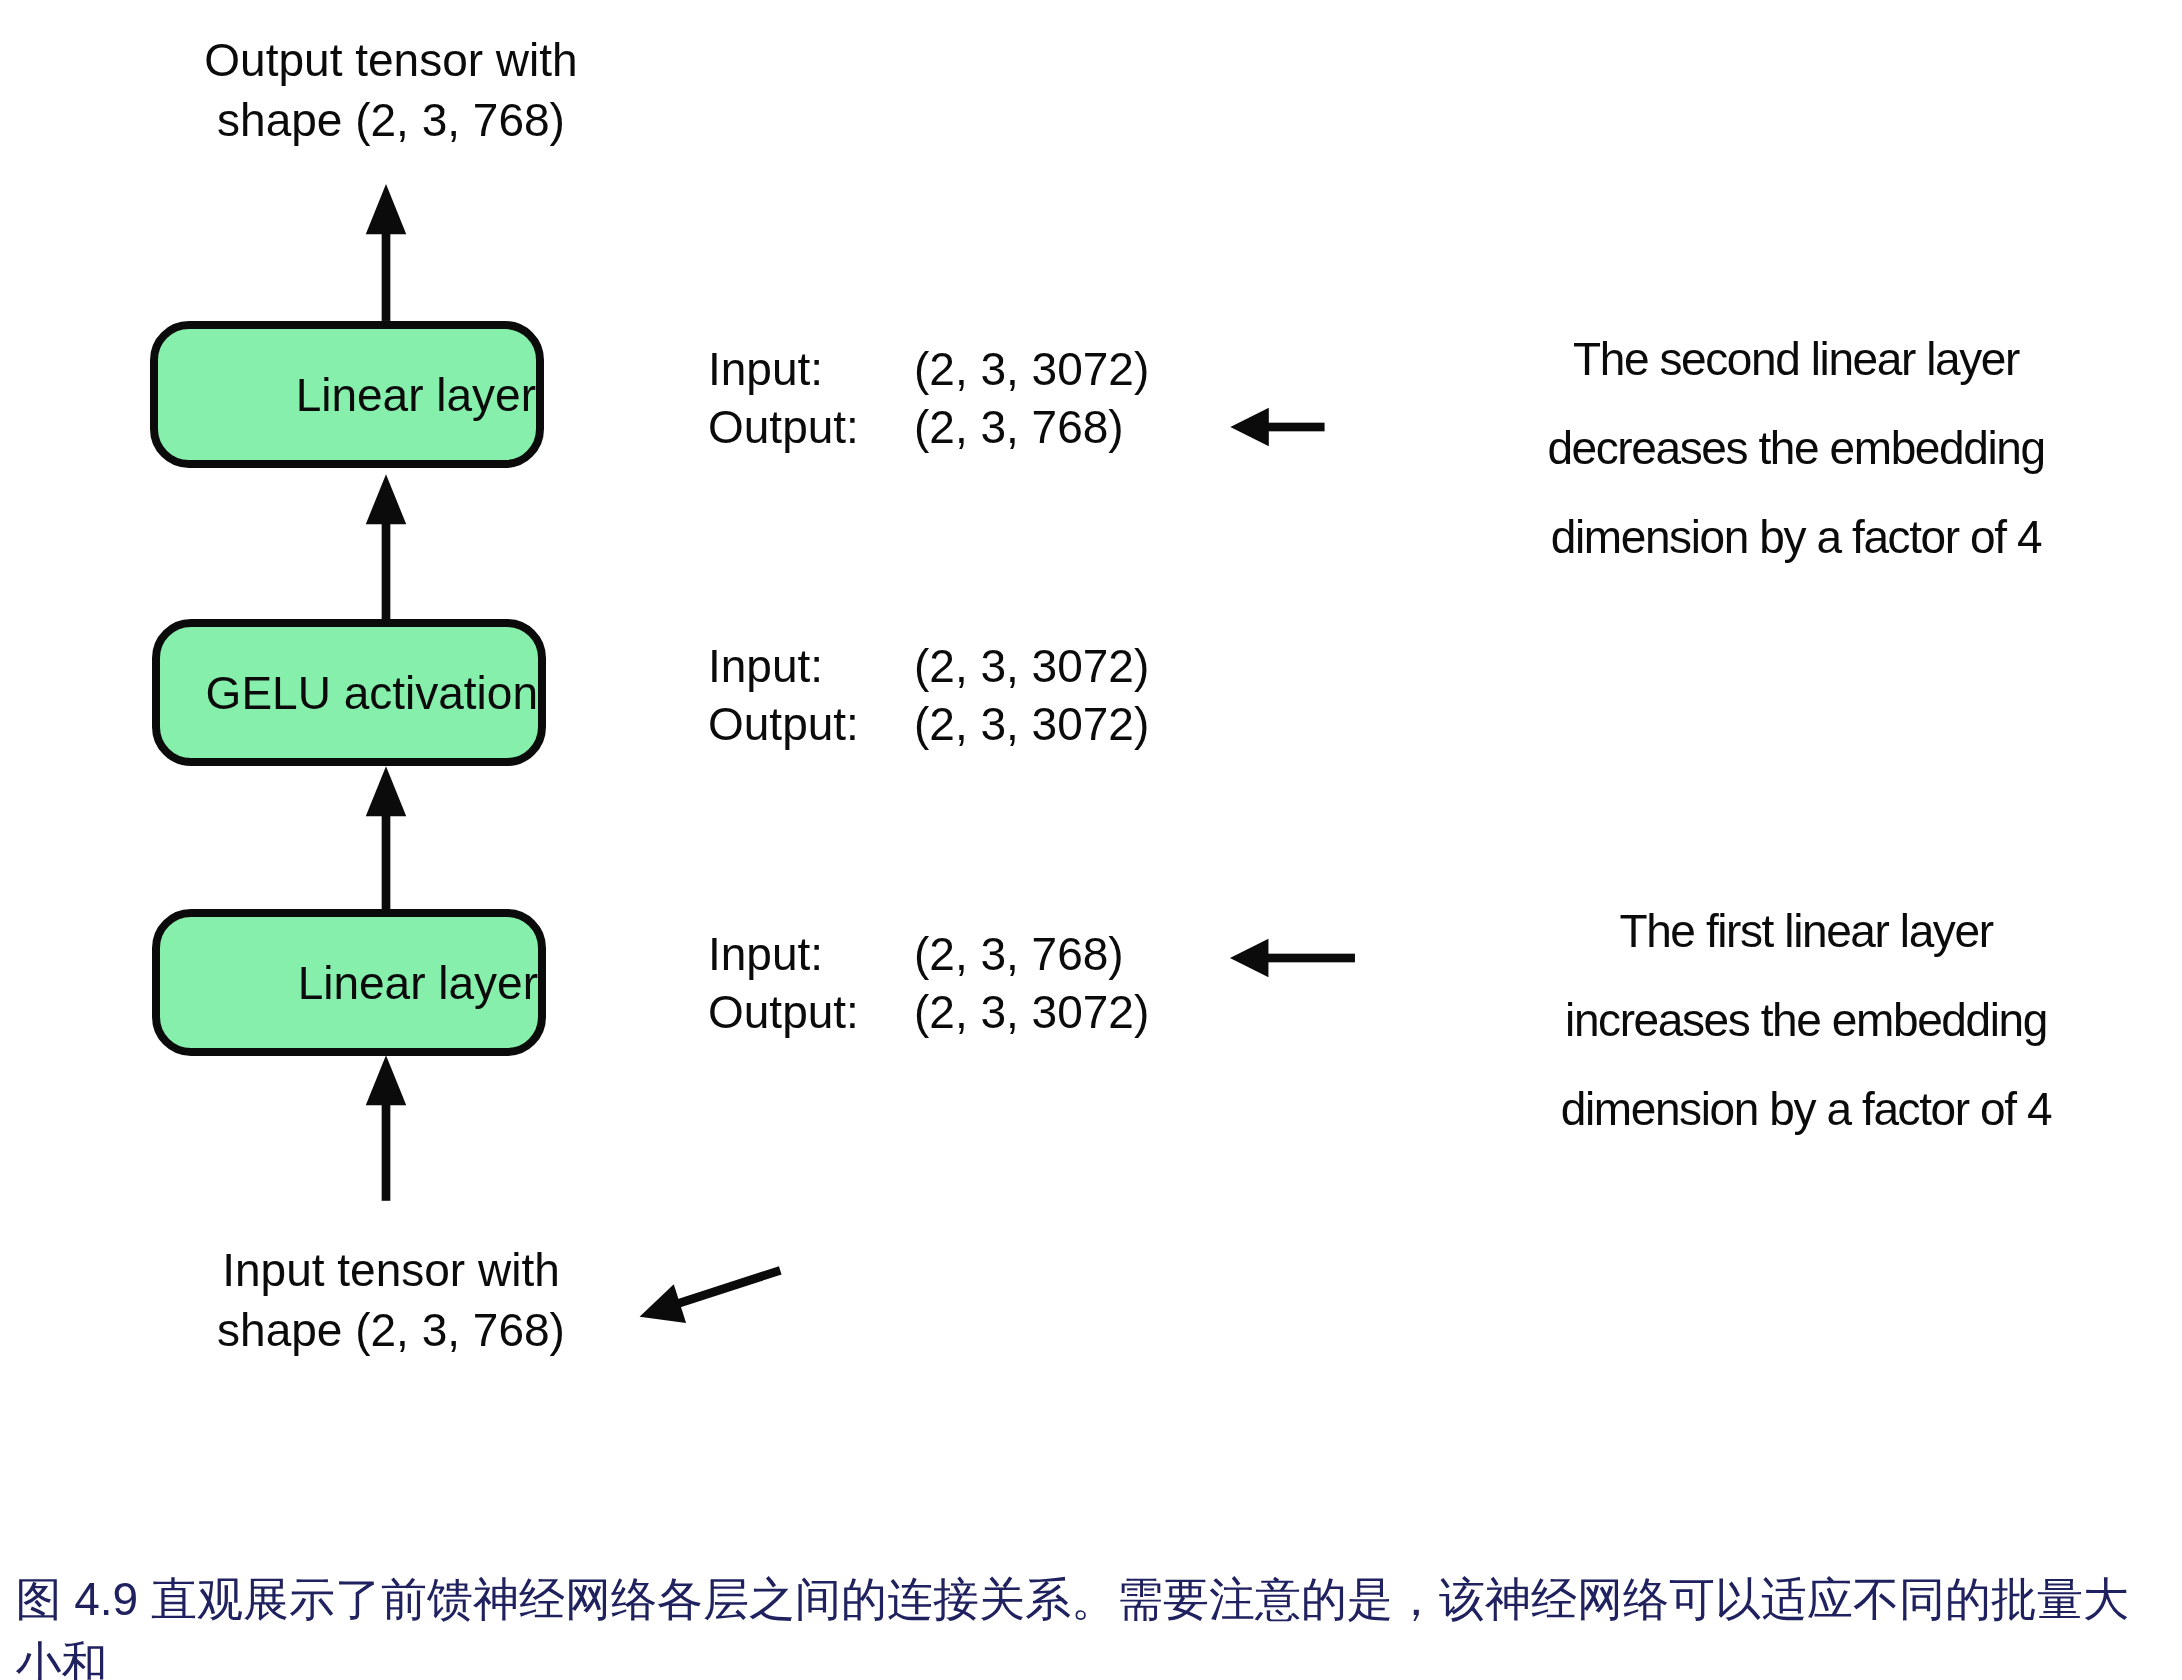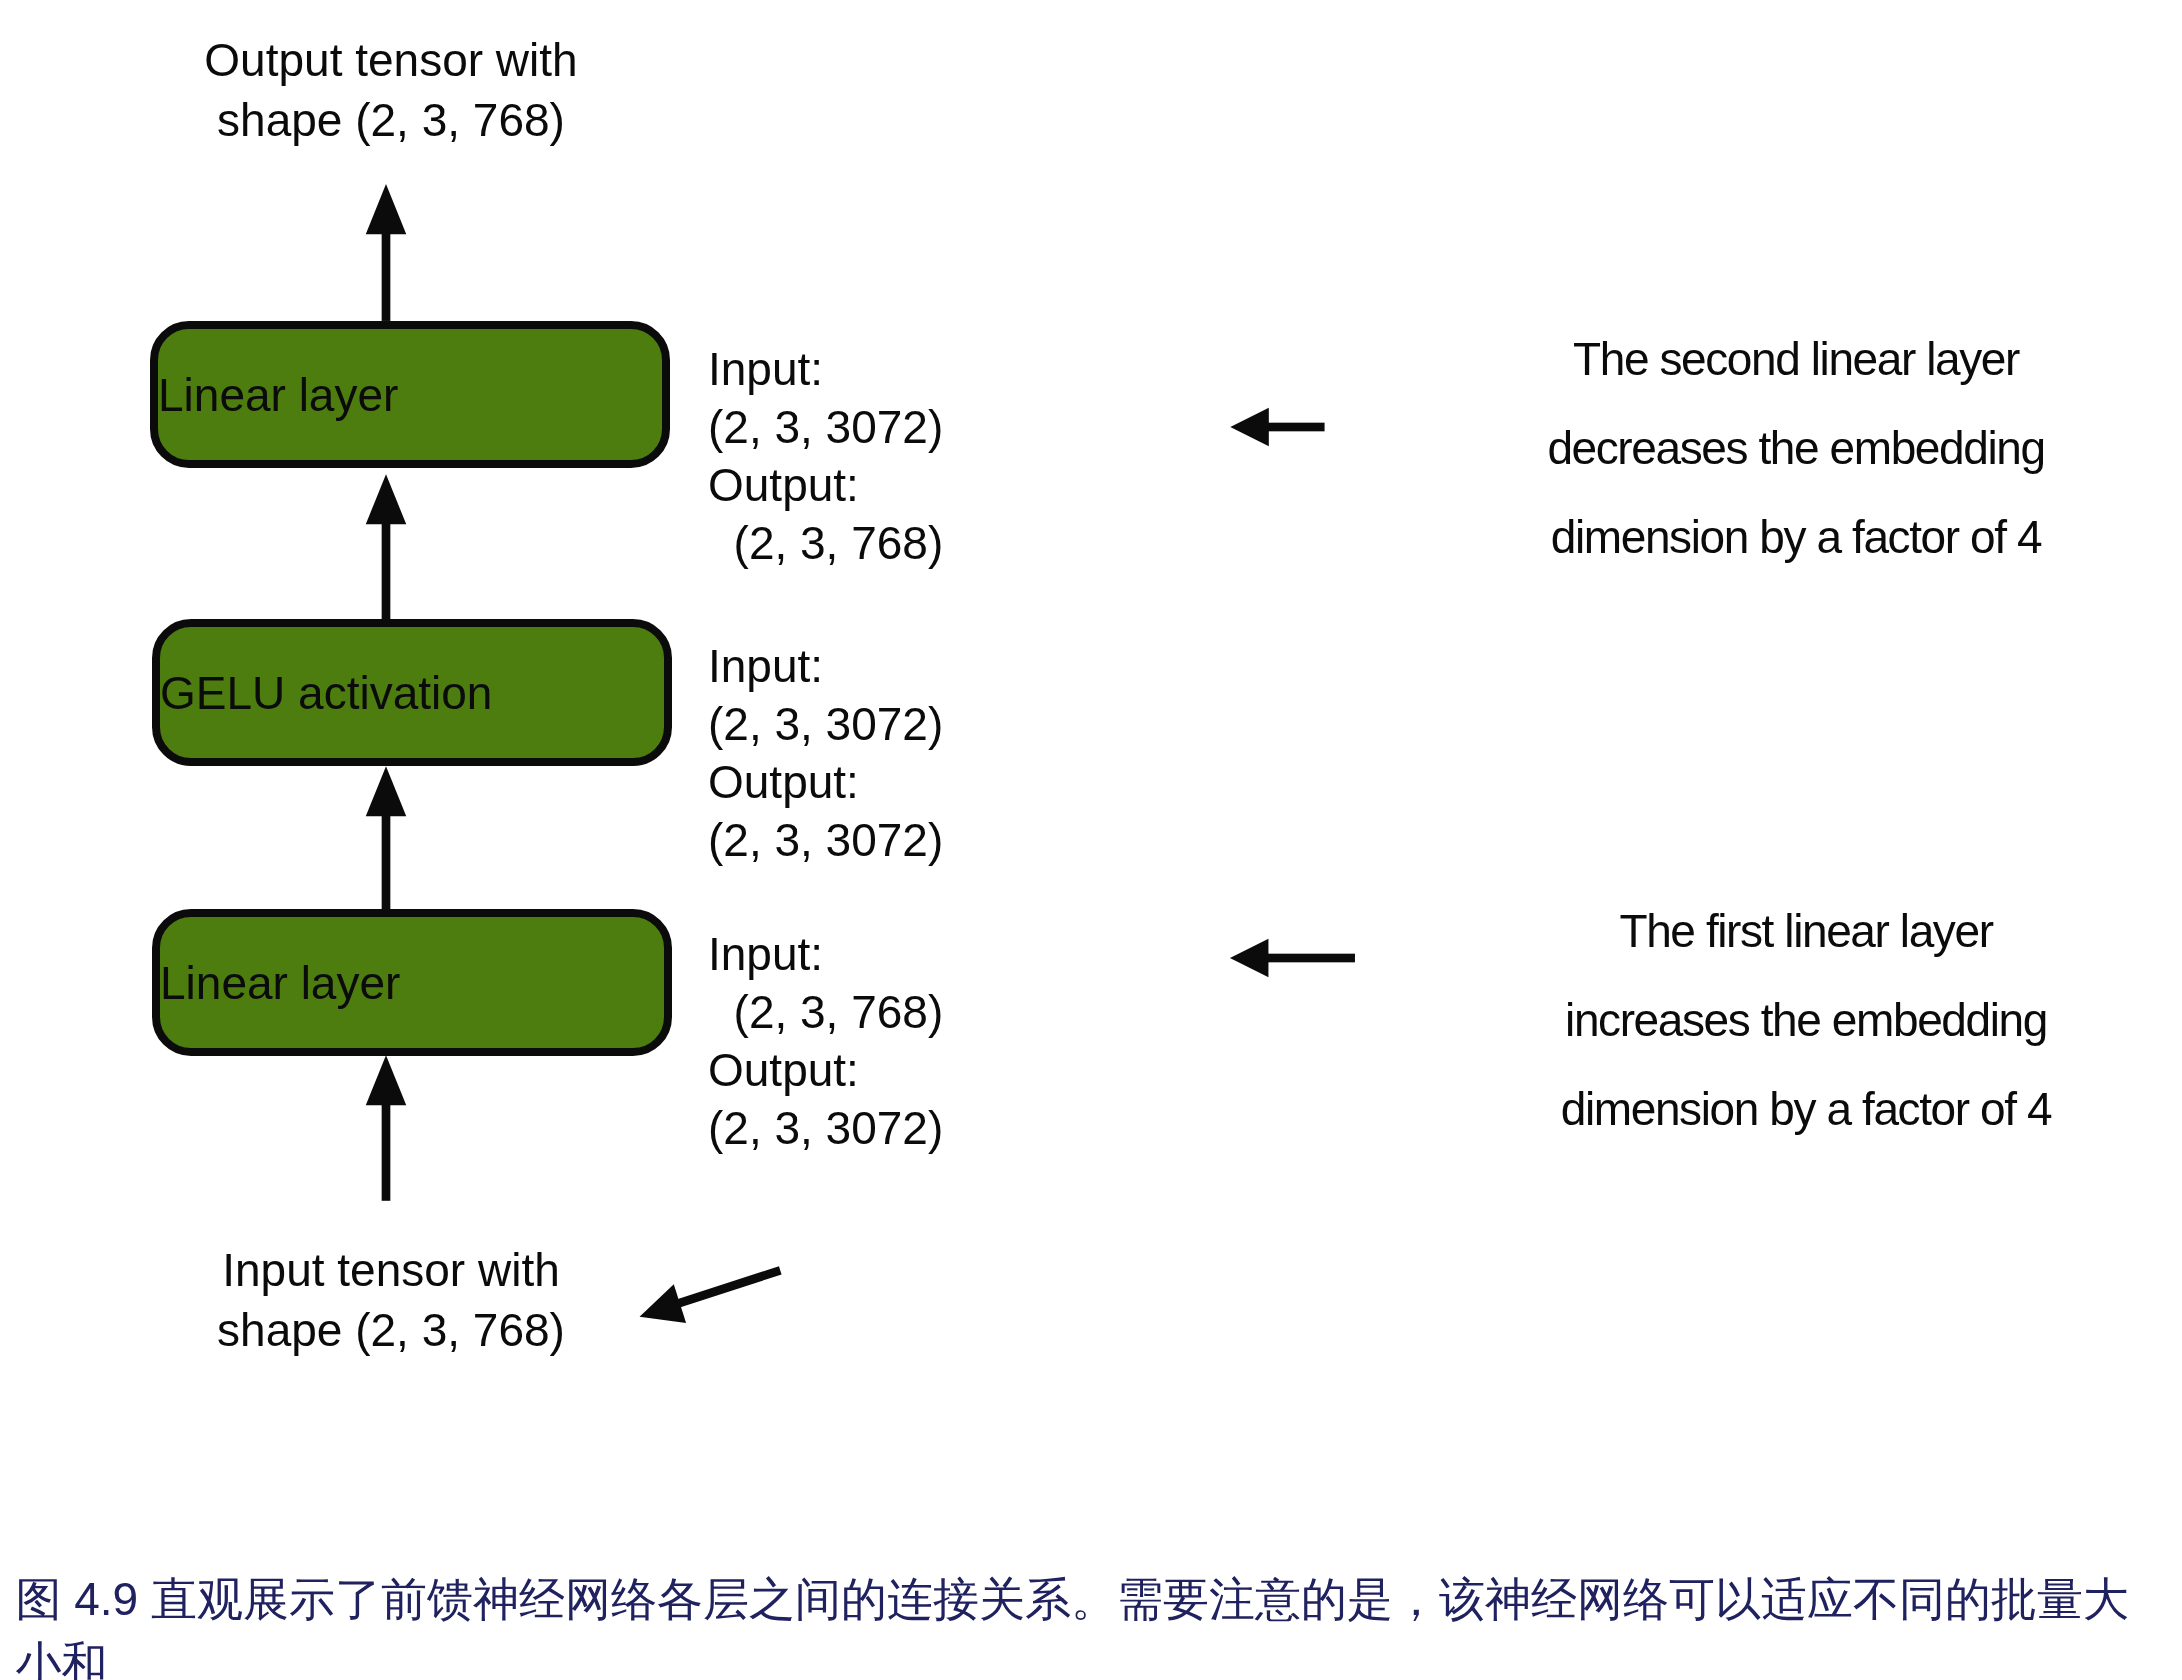--- a/index.html
+++ b/index.html
@@ -14,29 +14,29 @@
   .abs{position:absolute;}
   .preline{white-space:pre-line;margin-top:16px;}
   .diagram-text{
     font-size:46px;
     line-height:60px;
     text-align:center;
     color:#0b0b0b;
   }
   .node-box{
     box-sizing:border-box;
-    width:520px;height:147px;
+    width:394px;height:147px;
     border:8.7px solid #0b0b0b;
     border-radius:39px;
-    background:#4d7c0f;
-    display:flex;align-items:center;justify-content:flex-start;
+    background:#86efac;
+    display:flex;align-items:center;justify-content:flex-end;
   }
   .node-label{font-size:46px;color:#0b0b0b;}
   .io-block{font-size:46px;line-height:58px;color:#0b0b0b;}
-  .io-row{display:flex;flex-direction:column;}
+  .io-row{display:flex;}
   .io-label{display:inline-block;width:206px;}
   .io-value{display:inline-block;text-align:right;}
   .annotation{
     font-weight:normal;
     font-size:46px;
     line-height:89px;
     letter-spacing:-1.4px;
     text-align:center;
     color:#0b0b0b;
   }

